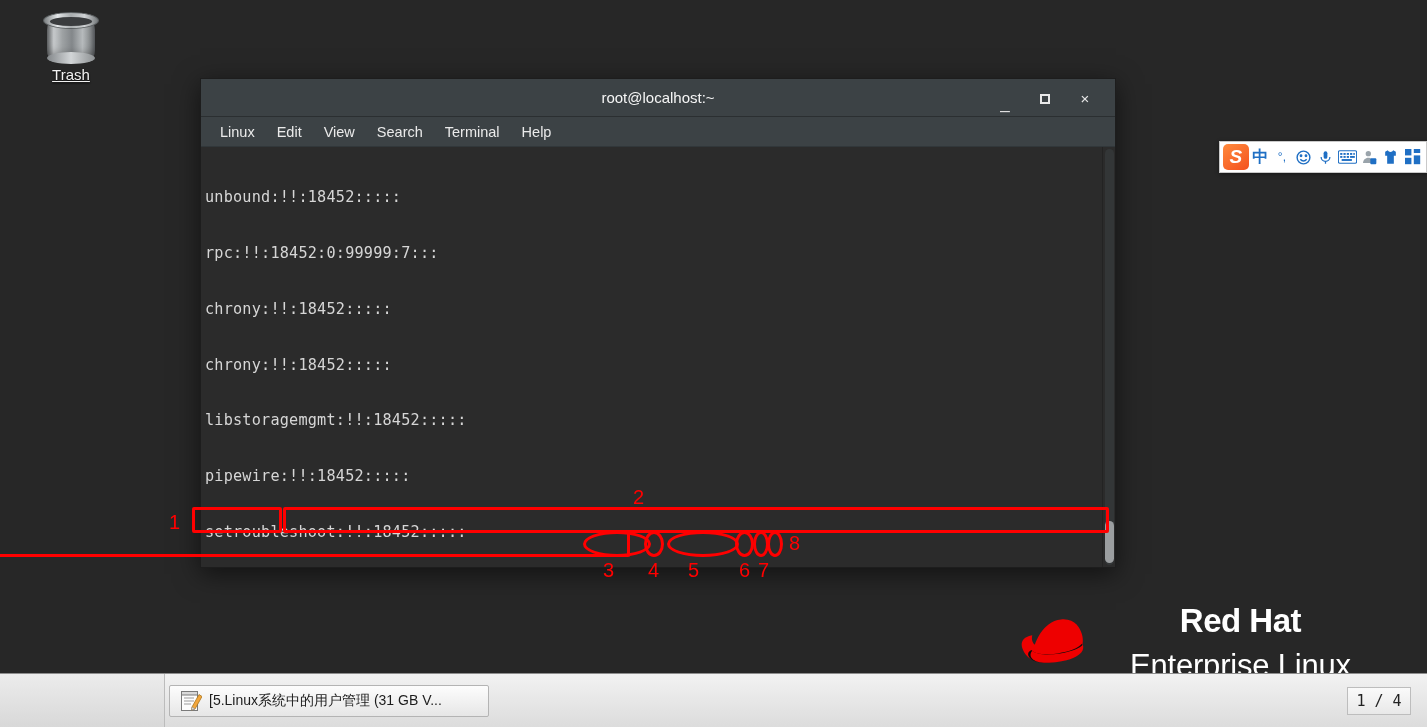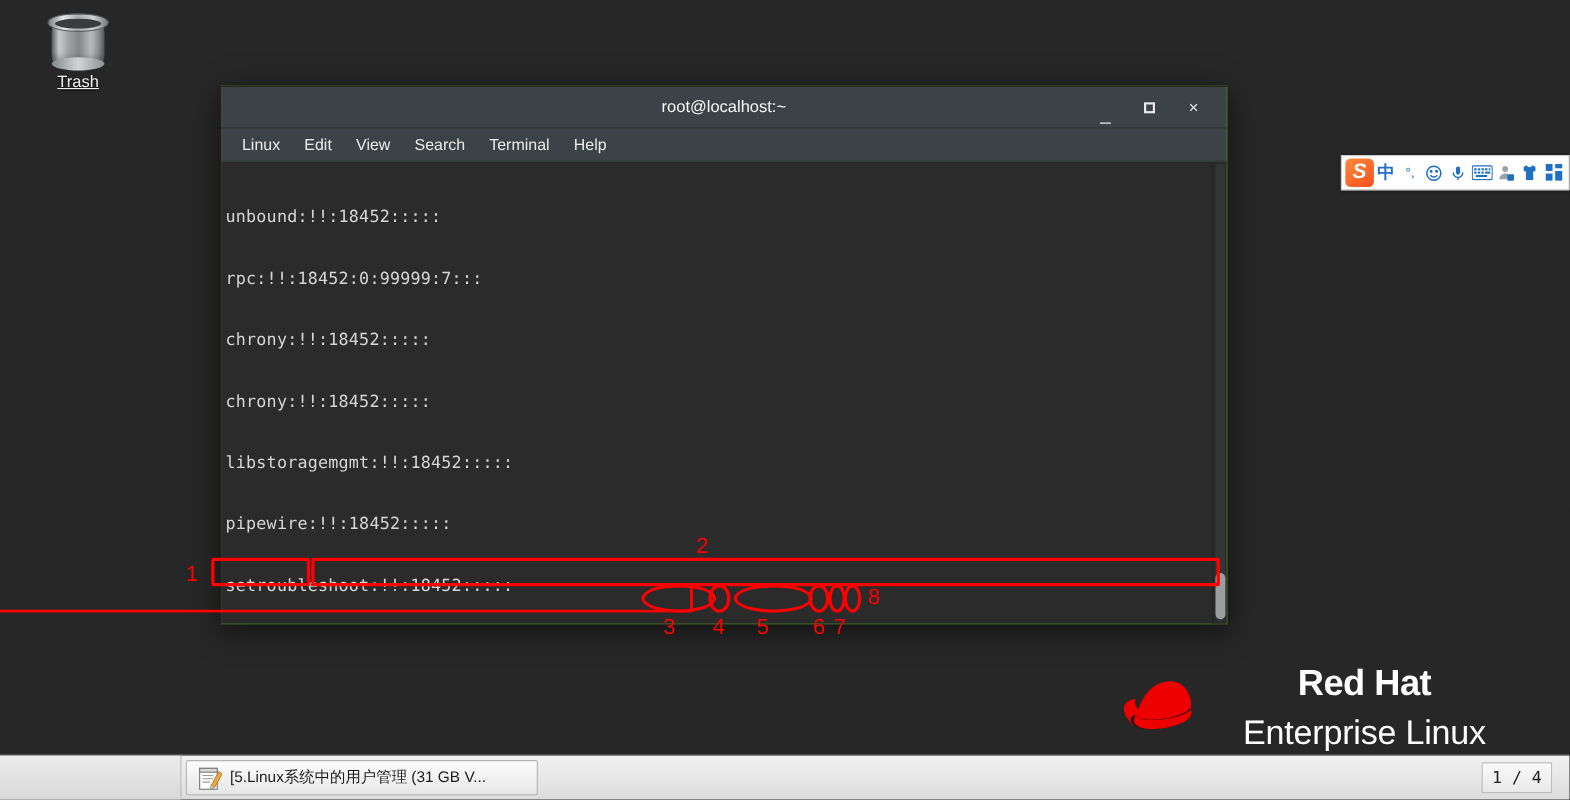--- a/index.html
+++ b/index.html
@@ -173,21 +173,21 @@
     display: flex; align-items: center; gap: 14px;
   }
   #brand-hat { width: 96px; height: 54px; }
   #brand-text { color: #fff; line-height: 1; }
   #brand-line1 { font-size: 33px; font-weight: bold; letter-spacing: -.5px; text-align: center; }
   #brand-line2 { font-size: 31px; font-weight: 400; margin-top: 13px; letter-spacing: -.2px; }
 
   
   #taskbar {
     position: absolute; left: 0; bottom: 0;
-    width: 1427px; height: 41px;
+    width: 1427px; height: 54px;
     background: linear-gradient(to bottom,#f2f2f2,#dcdcdc);
     border-top: 1px solid #8d8d8d;
     display: flex; align-items: center;
   }
   #task-left-gap { width: 165px; height: 100%;
                    background: linear-gradient(to bottom,#ececec,#d8d8d8);
                    border-right: 1px solid #bcbcbc; }
   #task-button {
     margin-left: 4px;
     height: 32px; min-width: 320px;

